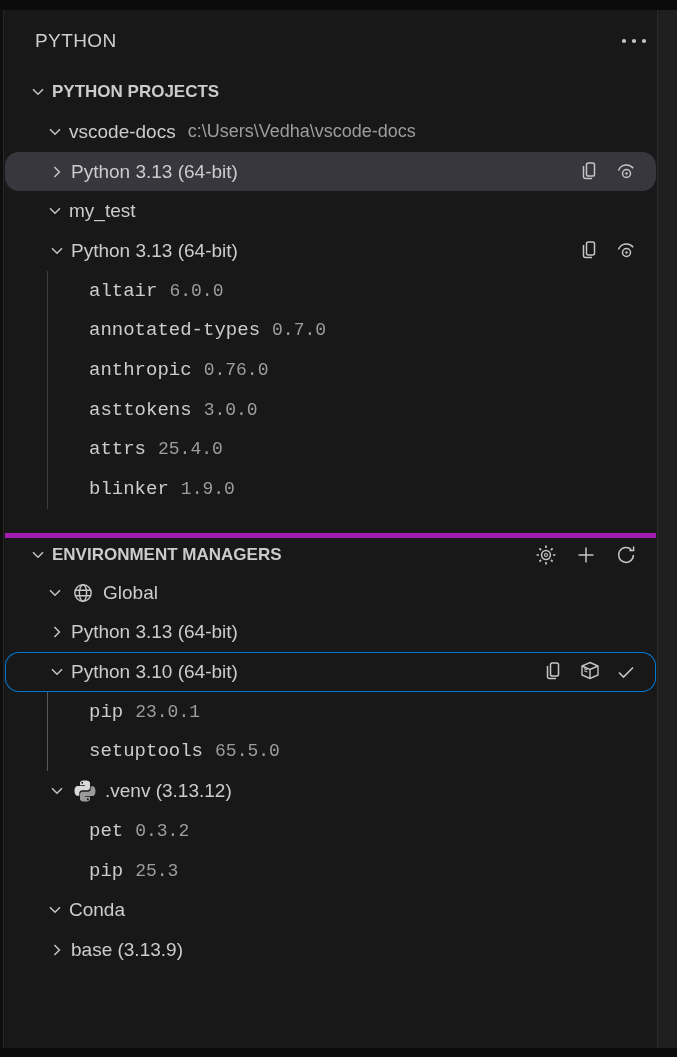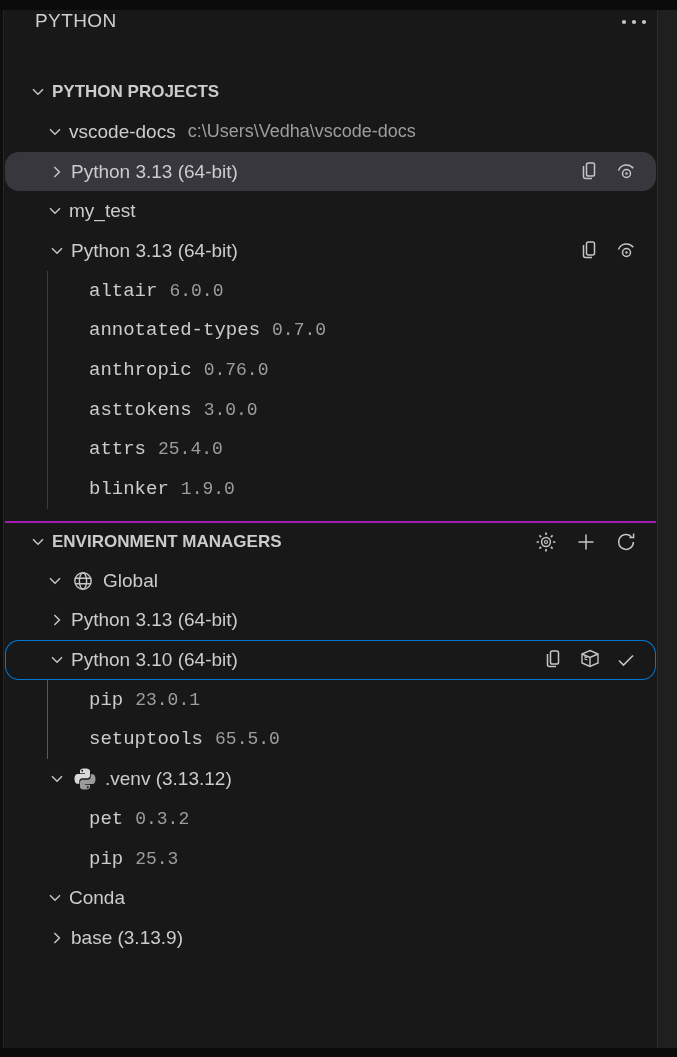--- a/index.html
+++ b/index.html
@@ -5,26 +5,26 @@
   html,body{margin:0;padding:0;background:#000;}
   *{box-sizing:border-box;}
   .wrap{position:relative;width:677px;height:1057px;background:#181818;overflow:hidden;
         font-family:"Liberation Sans",sans-serif;color:#cccccc;}
   .top-strip{position:absolute;top:0;left:0;right:0;height:10px;background:#0b0b0b;}
   .bottom-strip{position:absolute;bottom:0;left:0;right:0;height:9px;background:#0b0b0b;}
   .left-rail{position:absolute;left:0;top:10px;bottom:9px;width:4px;background:#0e0e0e;border-right:1px solid #262626;}
   .right-gutter{position:absolute;right:0;top:10px;bottom:9px;width:20px;background:#1f1f1f;border-left:1px solid #2b2b2b;}
   .main{position:absolute;left:5px;top:10px;right:21px;bottom:9px;}
 
-  .view-title{height:62px;display:flex;align-items:flex-start;padding:0 8px 0 30px;}
+  .view-title{height:62px;display:flex;align-items:center;padding:0 8px 0 30px;}
   .title-text{font-size:19px;letter-spacing:.4px;color:#cfcfcf;}
   .more-btn{margin-left:auto;display:flex;align-items:center;justify-content:center;width:28px;height:24px;cursor:pointer;}
 
   .section-header{display:flex;align-items:center;height:40px;font-weight:700;font-size:17px;color:#cccccc;padding-left:23px;padding-right:18px;cursor:pointer;text-align:right;}
-  .env-header{border-top:2px solid #a21caf;margin-top:12px;}
+  .env-header{border-top:5px solid #a21caf;margin-top:24px;}
   .header-actions{margin-left:auto;display:flex;gap:16px;align-items:center;}
 
   .tree-row{height:39.7px;display:flex;align-items:center;font-size:19px;color:#cccccc;position:relative;padding-right:18px;cursor:pointer;}
   .chev{width:20px;height:20px;flex:0 0 20px;display:flex;align-items:center;justify-content:center;color:#c5c5c5;margin-right:4px;}
   .tree-icon{width:24px;height:24px;flex:0 0 24px;margin:0 8px 0 2px;display:flex;align-items:center;justify-content:center;}
   .l1{padding-left:40px;}
   .l2{padding-left:42px;border-radius:14px;}
   .l3{padding-left:84px;font-family:Liberation Mono, monospace;}
   .guide::before{content:"";position:absolute;left:42px;top:0;bottom:0;width:1px;background:#3c3c3c;}
   .guide-bright::before{content:"";position:absolute;left:42px;top:0;bottom:0;width:1px;background:#5a5a5a;}

